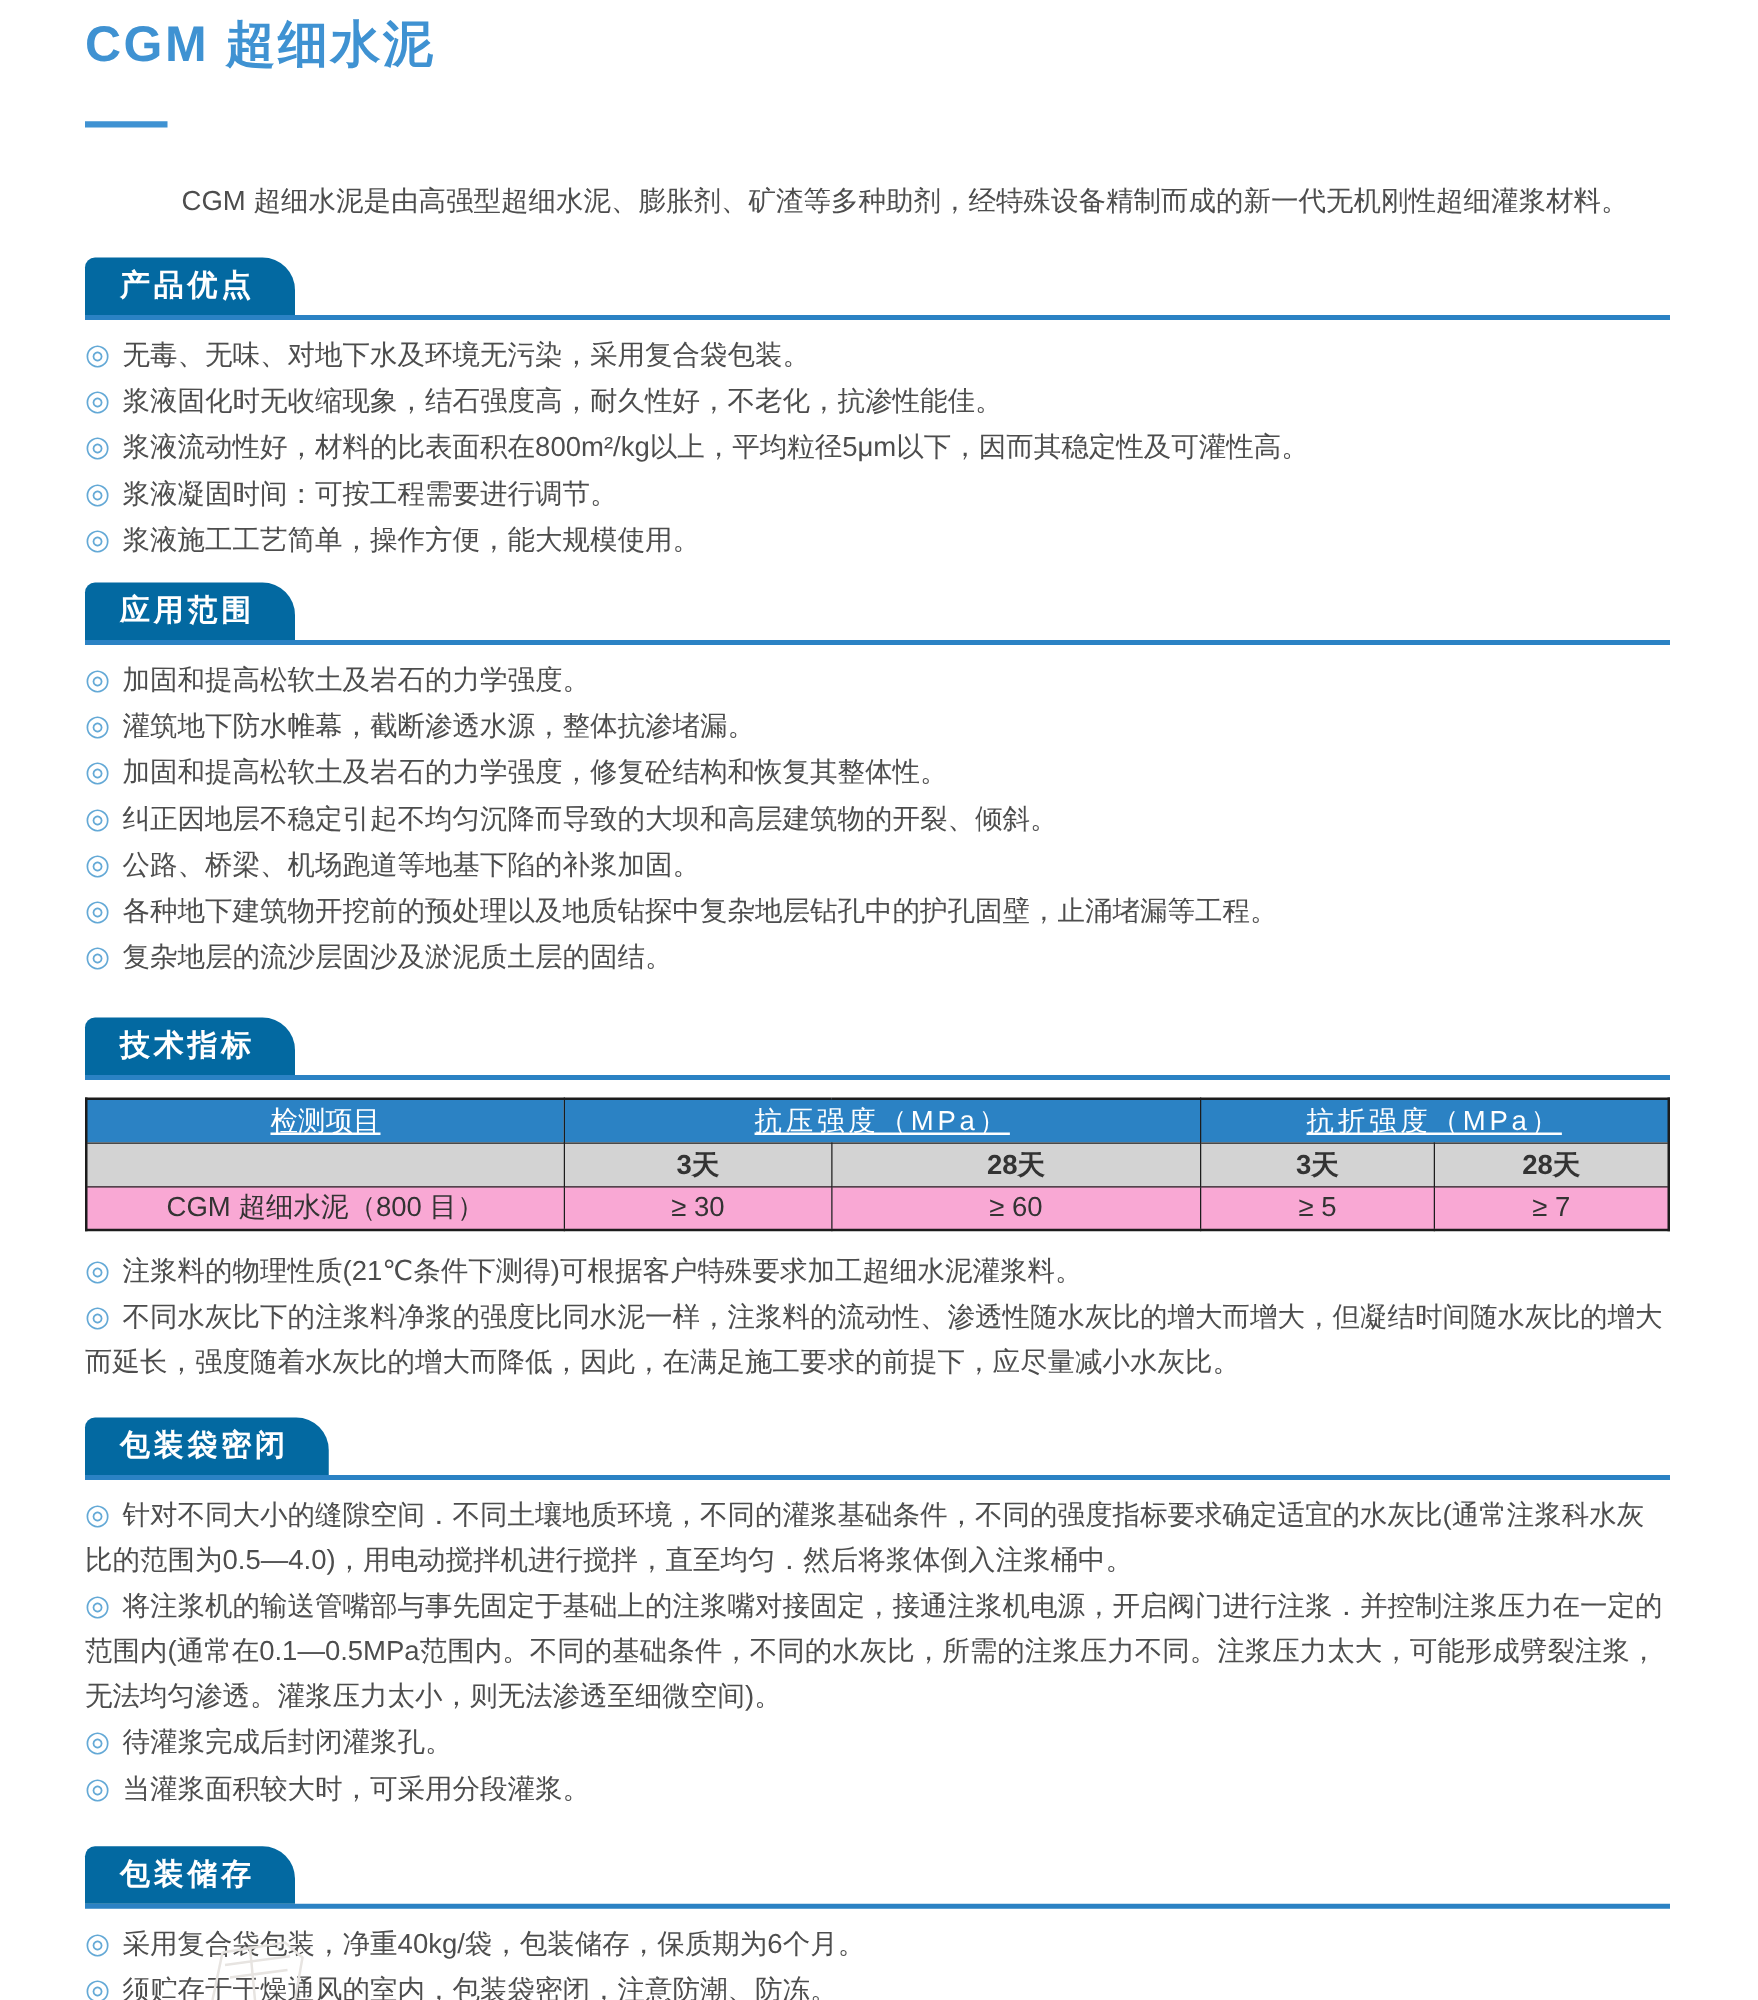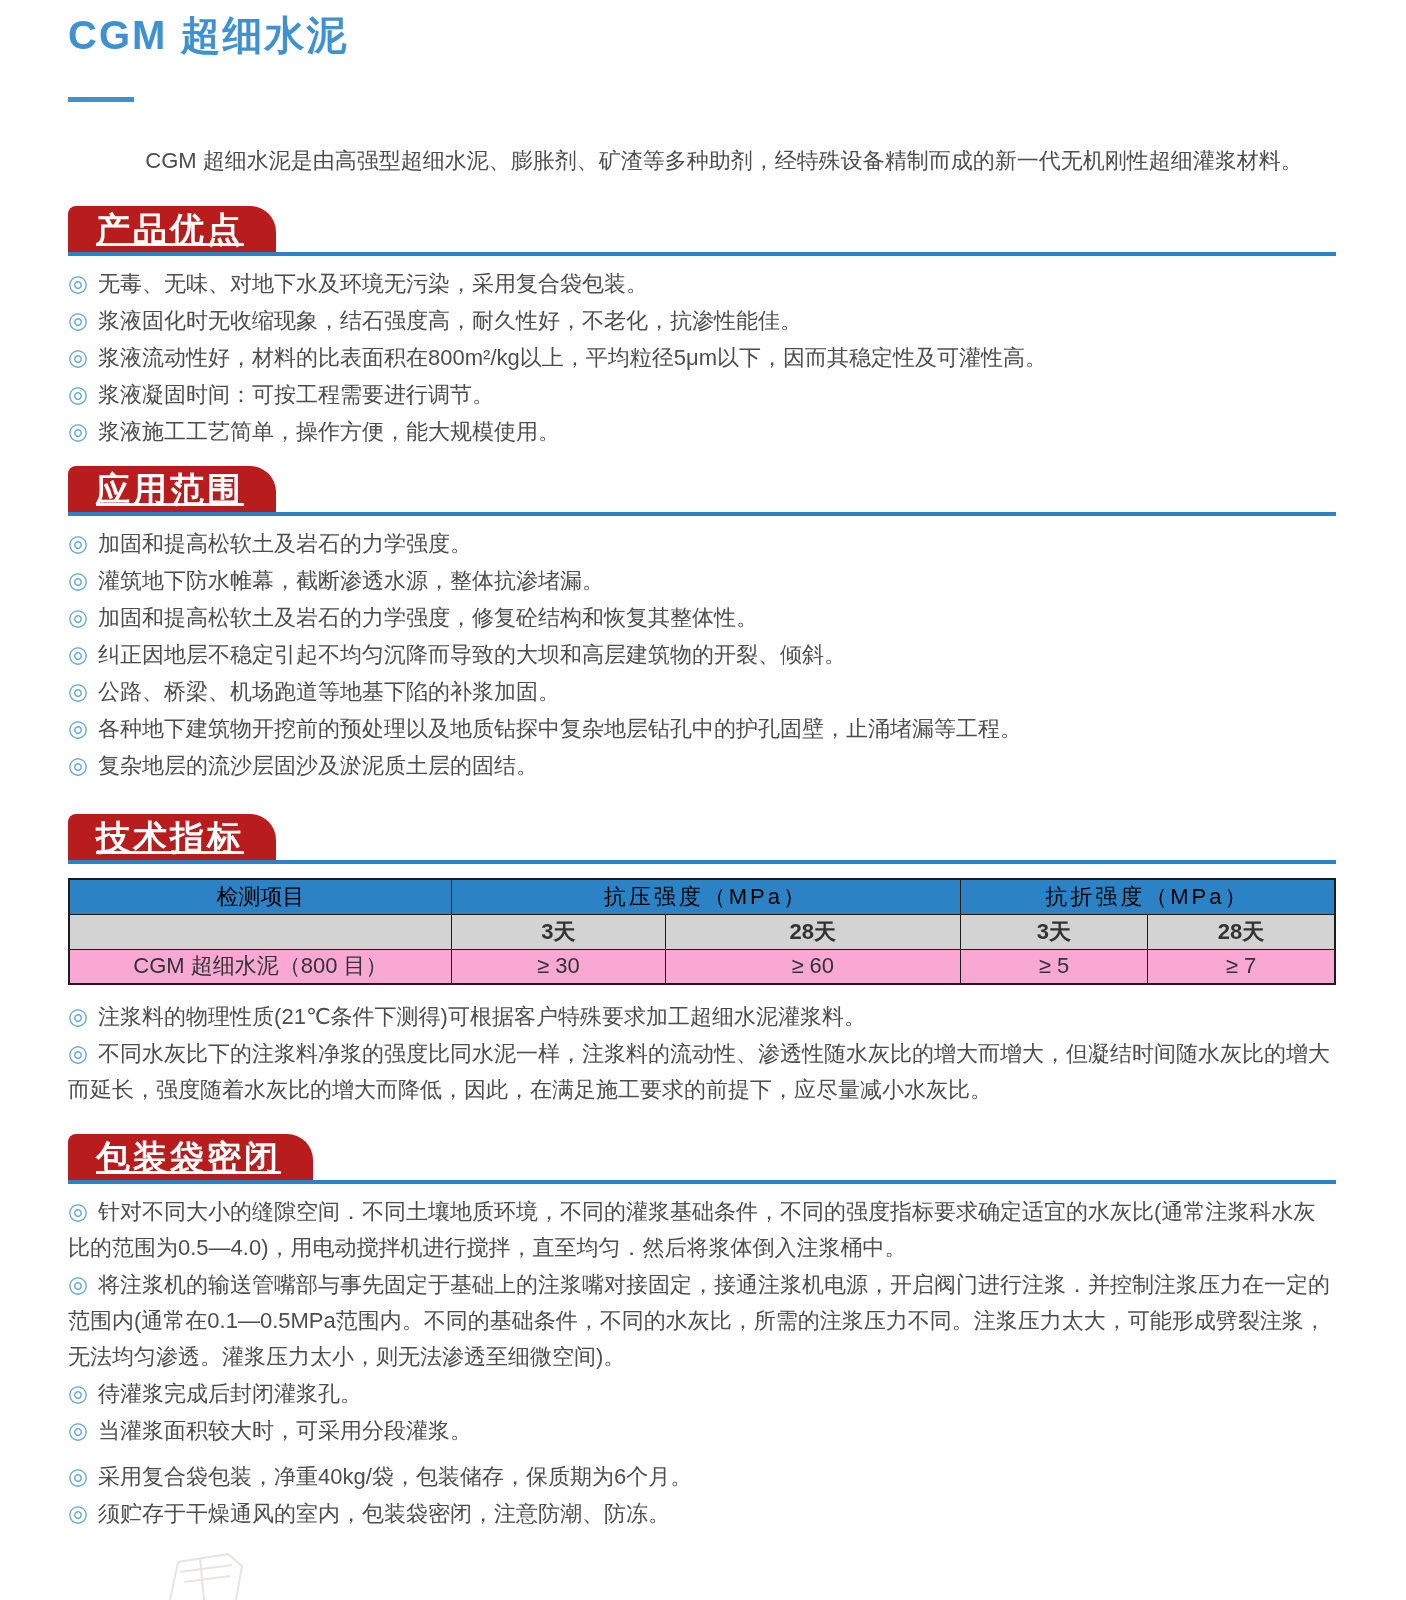--- a/index.html
+++ b/index.html
@@ -24,27 +24,26 @@
 
   .intro {
     margin:42px 0 0 0;
     font-size:22px; line-height:34px;
     text-indent:2em; color:#4d4d4d;text-align:center;
   }
 
   .sec-head { border-bottom:4px solid #2b82c4; }
   .badge {
     display:inline-block;
-    background:#b91c1c; color:#ffffff;
-    font-size:34px; font-weight:700; letter-spacing:3px;
+    background:#0369a1; color:#ffffff;
+    font-size:24px; font-weight:700; letter-spacing:3px;
     height:46px; line-height:46px;
     padding:0 32px 0 28px;
     border-radius:8px 26px 0 0;
     vertical-align:bottom;
-    text-decoration:underline;
   }
   .mt-sec1 { margin-top:28px; }
   .mt-sec2 { margin-top:16px; }
   .mt-sec3 { margin-top:30px; }
   .mt-sec4 { margin-top:26px; }
   .mt-sec5 { margin-top:28px; }
 
   .list {
     list-style:none; margin:9px 0 0 0; padding:0;
     font-size:22px; line-height:36px; color:#4d4d4d;
@@ -56,21 +55,21 @@
     margin-top:14px; width:100%;
     border-collapse:collapse; table-layout:fixed;
     font-size:22px; color:#333333;
     border:2px solid #1c1c1c;
   }
   .spec-table th, .spec-table td {
     border:1px solid #1c1c1c;
     height:35px; text-align:center;
     font-weight:400; padding:0;
   }
-  .r-blue th { background:#2b82c4; color:#000000; }
+  .r-blue th { background:#2b82c4; color:#ffffff;text-decoration:underline; }
   .r-blue .group-h { letter-spacing:3px; }
   .r-gray td { background:#d3d3d3;font-weight:bold; }
   .r-data td { background:#f9a8d4; }
 
   .notes { margin-top:13px; }
 
   .bag-watermark { position:absolute; left:140px; top:1548px; }
 </style>
 </head>
 <body>
@@ -149,20 +148,23 @@
   <div class="sec-head mt-sec4">
     <span class="badge">包装袋密闭</span>
   </div>
   <ul class="list">
     <li><span class="bullet">◎</span><span>针对不同大小的缝隙空间．不同土壤地质环境，不同的灌浆基础条件，不同的强度指标要求确定适宜的水灰比(通常注浆科水灰比的范围为0.5—4.0)，用电动搅拌机进行搅拌，直至均匀．然后将浆体倒入注浆桶中。</span></li>
     <li><span class="bullet">◎</span><span>将注浆机的输送管嘴部与事先固定于基础上的注浆嘴对接固定，接通注浆机电源，开启阀门进行注浆．并控制注浆压力在一定的范围内(通常在0.1—0.5MPa范围内。不同的基础条件，不同的水灰比，所需的注浆压力不同。注浆压力太大，可能形成劈裂注浆，无法均匀渗透。灌浆压力太小，则无法渗透至细微空间)。</span></li>
     <li><span class="bullet">◎</span><span>待灌浆完成后封闭灌浆孔。</span></li>
     <li><span class="bullet">◎</span><span>当灌浆面积较大时，可采用分段灌浆。</span></li>
   </ul>
 
+  <div class="sec-head mt-sec5">
+    <span class="badge">包装储存</span>
+  </div>
   <ul class="list">
     <li><span class="bullet">◎</span><span>采用复合袋包装，净重40kg/袋，包装储存，保质期为6个月。</span></li>
     <li><span class="bullet">◎</span><span>须贮存于干燥通风的室内，包装袋密闭，注意防潮、防冻。</span></li>
   </ul>
 
 </main>
 
 <svg class="bag-watermark" width="150" height="52" viewBox="0 0 150 52">
   <g fill="none" stroke="#e7e4e1" stroke-width="2">
     <path d="M38 14 L88 6 L102 18 L96 52"></path>

